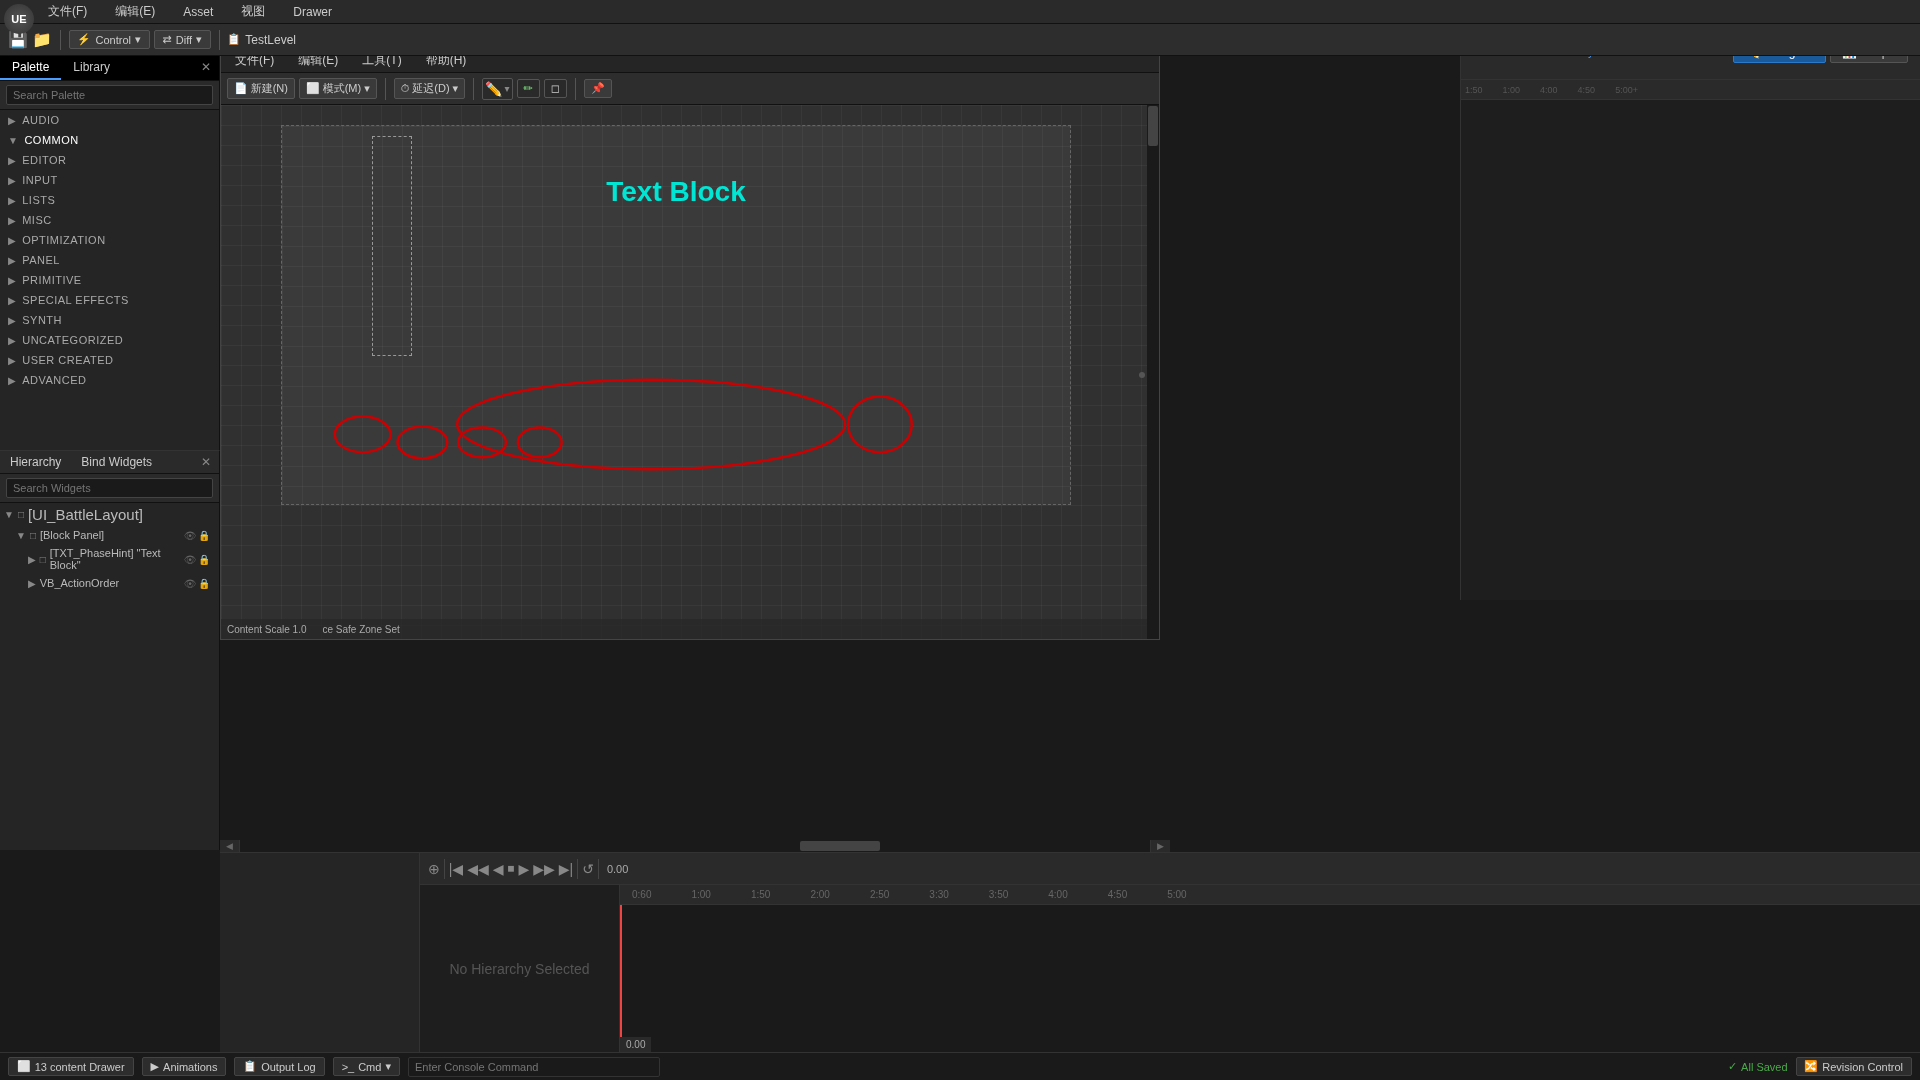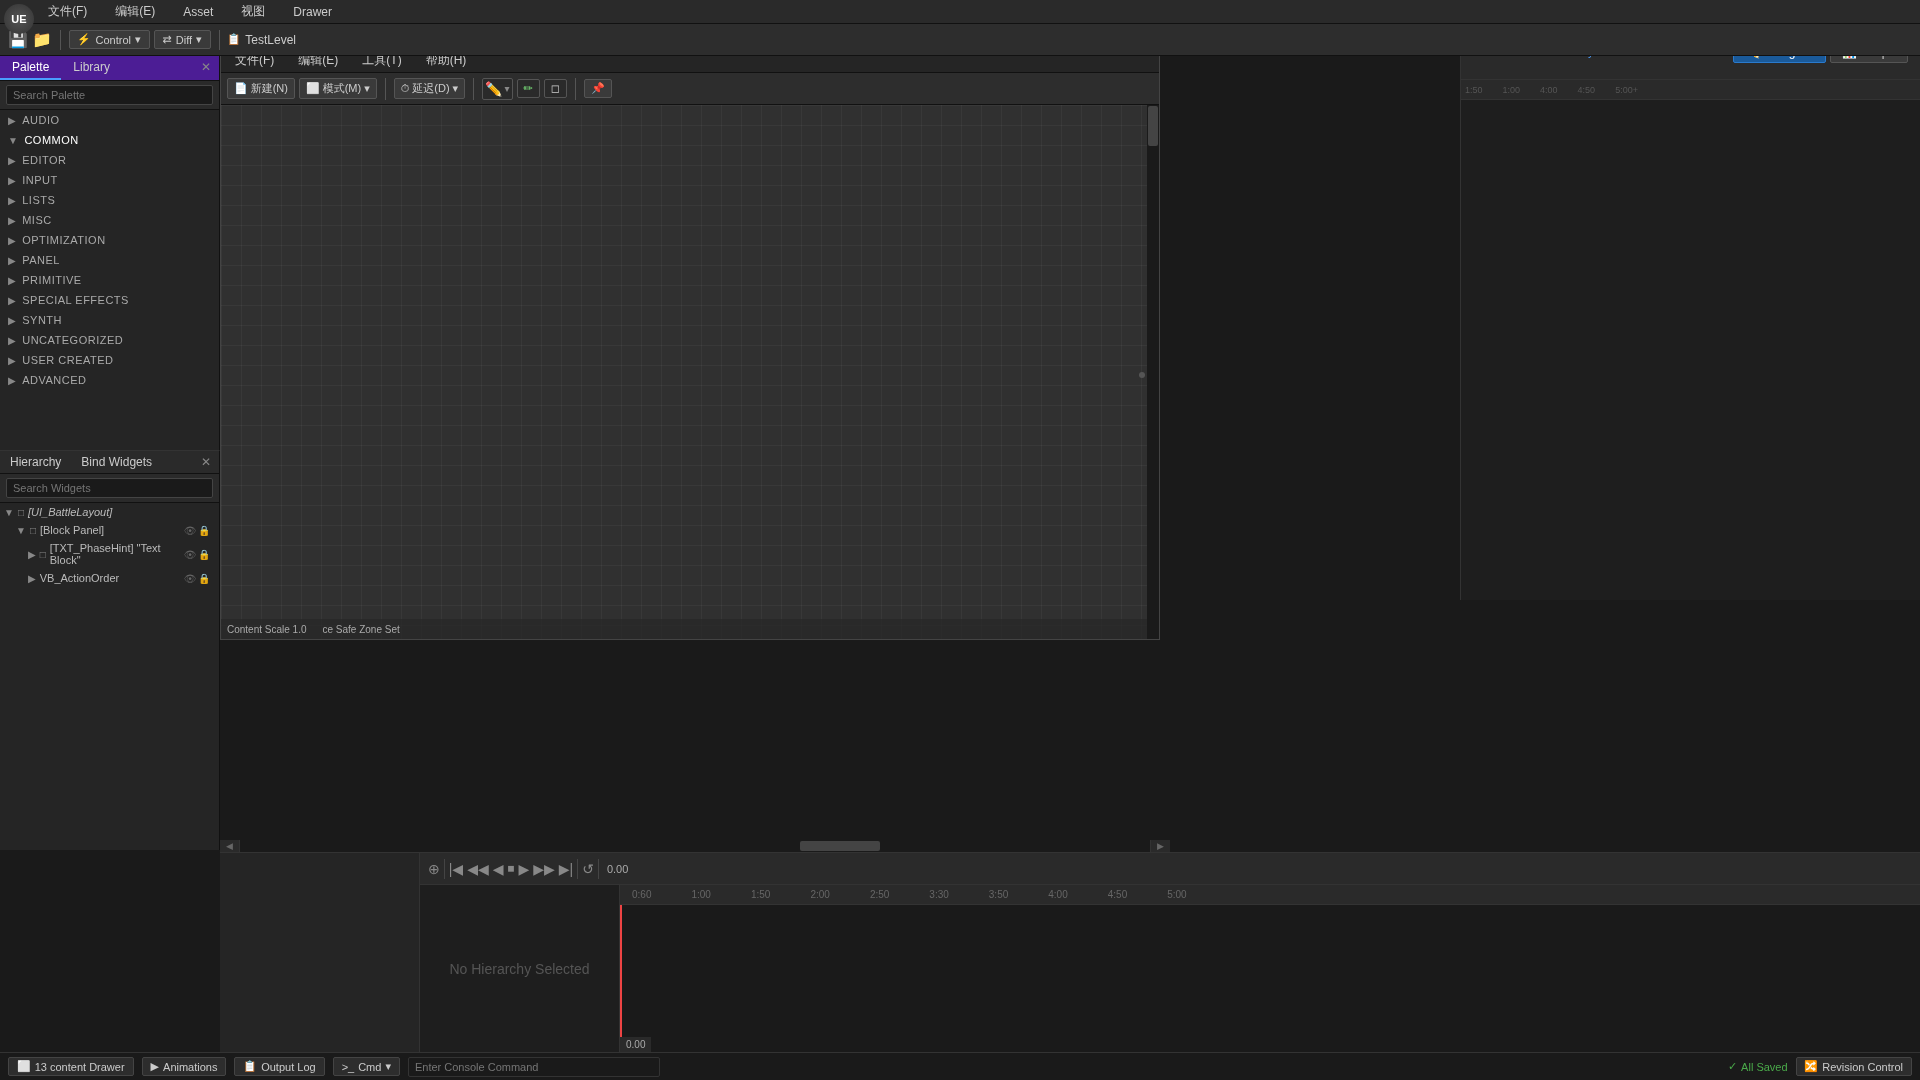--- a/index.html
+++ b/index.html
@@ -176,21 +176,21 @@
       left: 0;
       width: 220px;
       height: calc(100vh - 56px - 230px);
       background: #252525;
       border-right: 1px solid #111;
       display: flex;
       flex-direction: column;
     }
     .sidebar-tabs {
       display: flex;
-      background: #4c1d95;
+      background: #000000;
       border-bottom: 1px solid #111;
     }
     .sidebar-tab {
       padding: 4px 12px;
       font-size: 12px;
       color: #ccc;
       cursor: pointer;
       border-bottom: 2px solid transparent;
     }
     .sidebar-tab.active { border-bottom-color: #4a9eff; color: #fff; }
@@ -514,21 +514,21 @@
     <div class="hierarchy-tab">Bind Widgets</div>
     <div class="sidebar-tab-close">✕</div>
   </div>
   <div class="hierarchy-search">
     <input class="search-input" type="text" placeholder="Search Widgets" style="">
   </div>
 
   <div class="tree-item" style="padding-left:4px;">
     <span style="color:#888; font-size:10px;">▼</span>
     <span style="color:#888; font-size:10px;">□</span>
-    <span style="font-size:11px; color:#bbb;font-style:italic;">[UI_BattleLayout]</span>
+    <span style="font-size:15px; color:#bbb;">[UI_BattleLayout]</span>
   </div>
   <div class="tree-item" style="padding-left:16px;">
     <span style="color:#888; font-size:10px;">▼</span>
     <span style="color:#888; font-size:10px;">□</span>
     <span style="font-size:11px; color:#bbb;">[Block Panel]</span>
     <div class="tree-item-icons">
       <span style="color:#666; font-size:10px;">👁</span>
       <span style="color:#666; font-size:10px;">🔒</span>
     </div>
   </div>
@@ -617,20 +617,40 @@
     </div>
     <div class="we-toolbar-sep"></div>
     <div class="we-btn">
       <span>📌</span>
     </div>
   </div>
 
   <div class="canvas-area">
     <div class="canvas-grid"></div>
 
+    <div class="canvas-content-area">
+      <span class="text-block-label">Text Block</span>
+
+      <div class="dashed-selection"></div>
+
+      <svg class="red-annotations" viewBox="0 0 790 380">
+
+        <ellipse cx="370" cy="300" rx="195" ry="45" fill="none" stroke="#cc0000" stroke-width="2.5"></ellipse>
+
+        <ellipse cx="80" cy="310" rx="28" ry="18" fill="none" stroke="#cc0000" stroke-width="2.5"></ellipse>
+
+        <ellipse cx="140" cy="318" rx="25" ry="16" fill="none" stroke="#cc0000" stroke-width="2.5"></ellipse>
+
+        <ellipse cx="200" cy="318" rx="24" ry="15" fill="none" stroke="#cc0000" stroke-width="2.5"></ellipse>
+
+        <ellipse cx="258" cy="318" rx="22" ry="15" fill="none" stroke="#cc0000" stroke-width="2.5"></ellipse>
+
+        <ellipse cx="600" cy="300" rx="32" ry="28" fill="none" stroke="#cc0000" stroke-width="2.5"></ellipse>
+      </svg>
+    </div>
 
     <div class="canvas-footer">
       <span>Content Scale 1.0</span>
       <span style="margin-left:16px;">ce Safe Zone Set</span>
     </div>
 
     <div style="position:absolute; right:0; top:0; width:12px; height:100%; background:#1a1a1a;">
       <div class="scrollbar-thumb"></div>
     </div>
 

